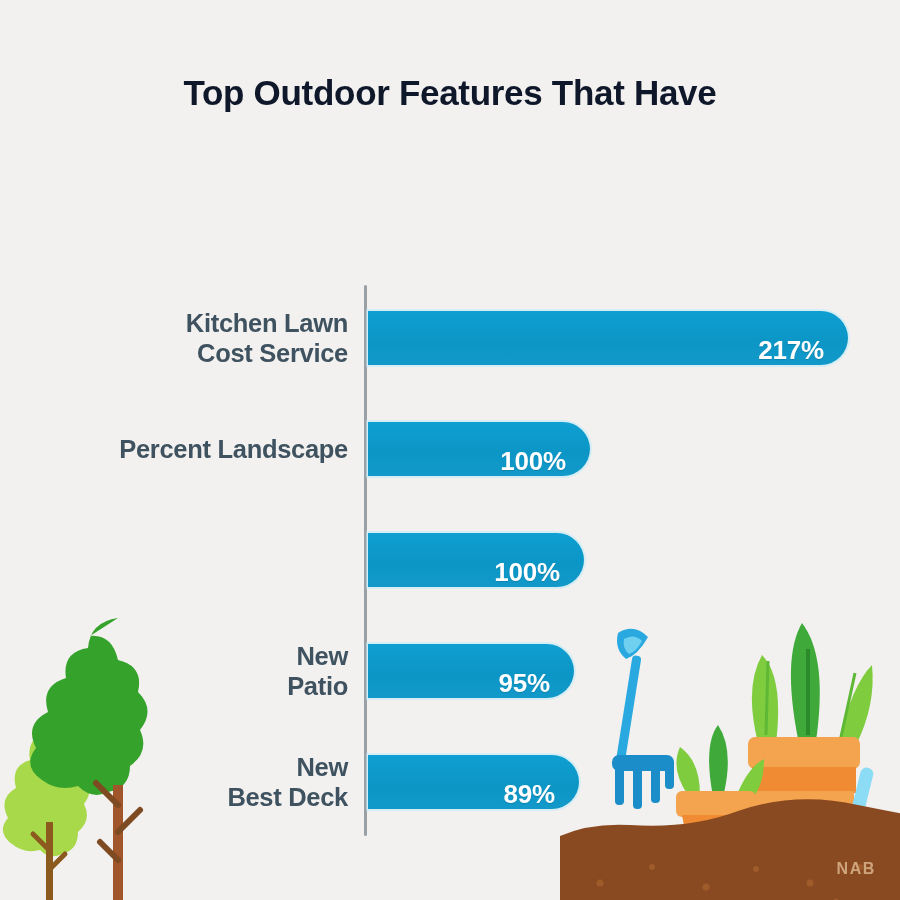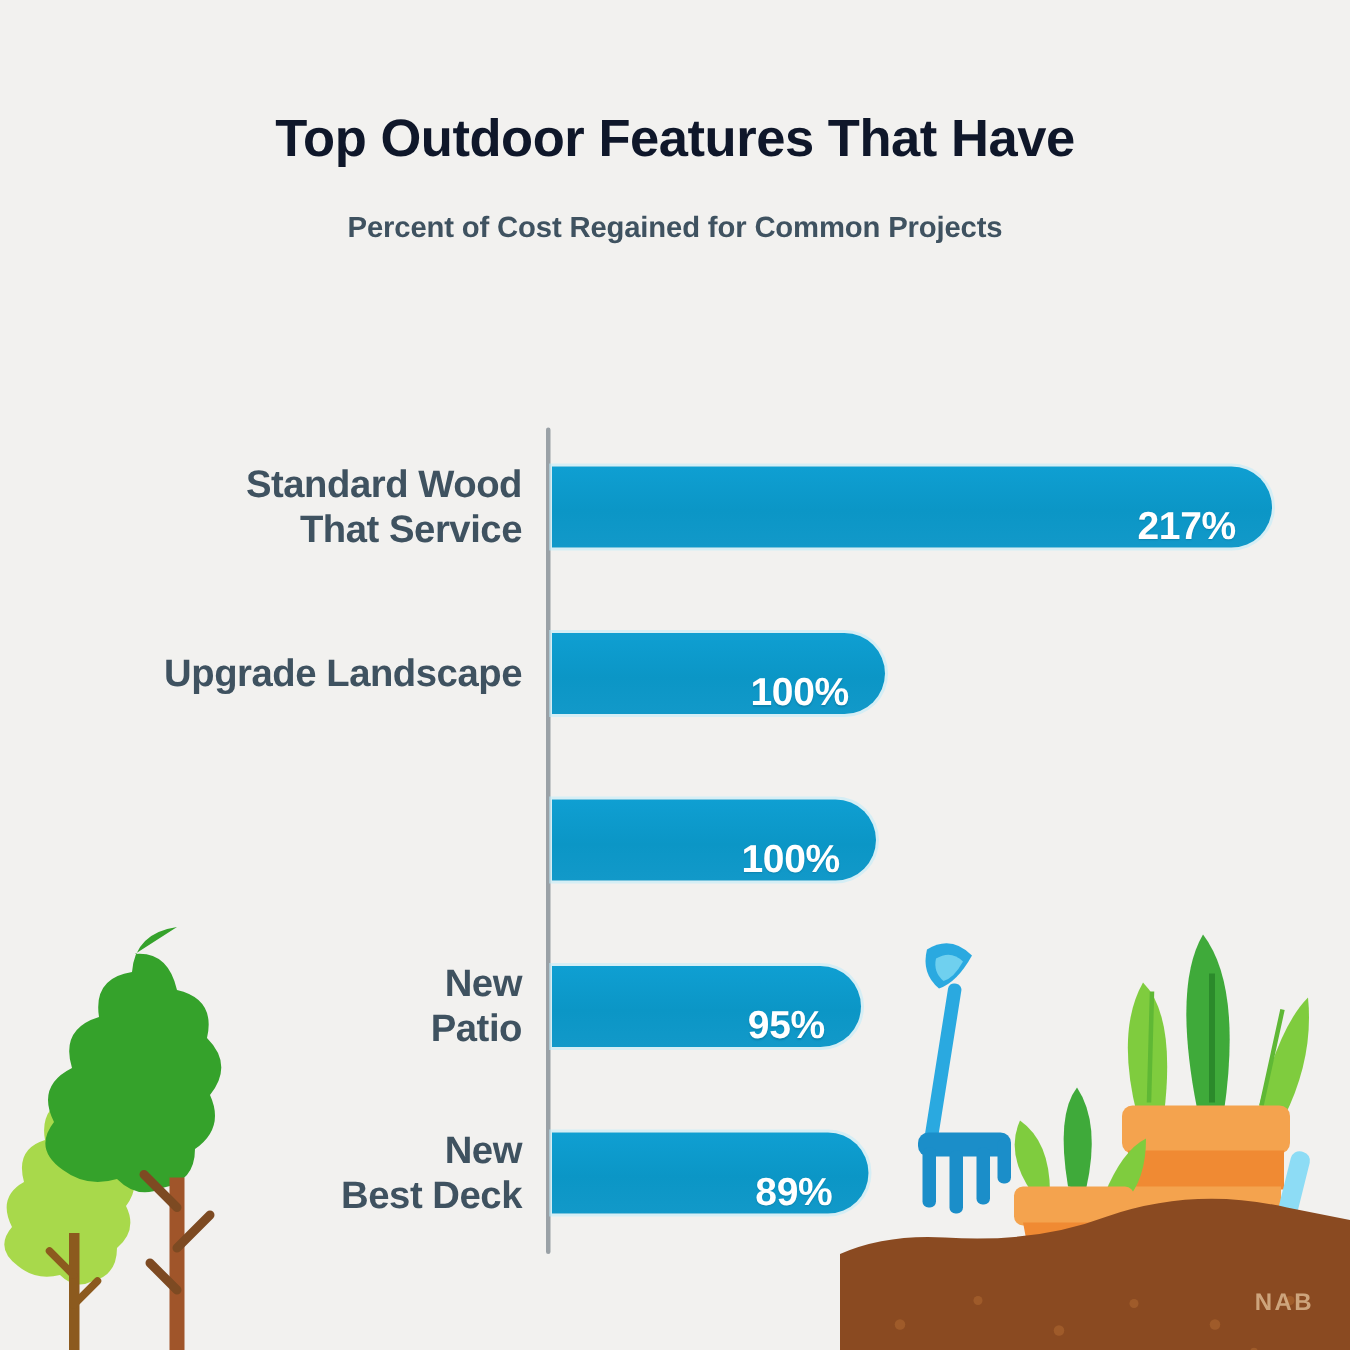--- a/index.html
+++ b/index.html
@@ -150,21 +150,20 @@
 </style>
 </head>
 <body>
 
 <div id="infographic">
 
   <div class="header-block">
     <h1 class="chart-title">
       <span class="title-line">Top Outdoor Features That Have</span>
     </h1>
-    <div class="chart-subtitle">Percent of Cost Regained for Common Projects</div>
   </div>
 
   <svg class="illustration" id="tree-group" viewBox="0 0 230 300" width="230" height="300">
 
     <path d="M48 130 q-22 8 -18 30 q-20 6 -14 28 q-18 10 -8 30 q-12 14 4 26 q12 10 28 6 q10 10 22 4 q16 -4 16 -22 q14 -12 6 -28 q12 -16 -2 -30 q4 -22 -16 -26 q-6 -20 -18 -18 z" fill="#a8d94b"></path>
     <rect x="46" y="222" width="7" height="78" fill="#8c5a1e"></rect>
     <path d="M49 250 l-16 -16 M49 270 l16 -16" stroke="#8c5a1e" stroke-width="5" fill="none" stroke-linecap="round"></path>
 
     <path d="M118 18 q-28 4 -30 30 q-26 4 -22 30 q-26 8 -18 34 q-24 12 -12 36 q-14 18 6 32 q16 12 36 6 q14 14 30 6 q22 -4 22 -26 q20 -14 10 -36 q16 -20 -2 -38 q6 -26 -20 -32 q-6 -26 -28 -24 z" fill="#35a22b"></path>
     <rect x="113" y="185" width="10" height="115" fill="#a0552a"></rect>
@@ -225,33 +224,33 @@
         <circle cx="172" cy="292" r="2.5"></circle>
       <circle cx="276" cy="286" r="2.5"></circle>
     </g>
   </svg>
 
   <div class="plot-area">
     <div class="axis-line"></div>
 
     <div class="bar-row" style="top:22px">
       <div class="bar-label">
-        <span class="label-line">Standard Wood</span>
-        <span class="label-line">That Service</span>
+        <span class="label-line">Kitchen Lawn</span>
+        <span class="label-line">Cost Service</span>
       </div>
       <div class="bar-track" style="width:480px">
         <div class="bar-fill" style="width:480px">
           <span class="bar-value">217%</span>
         </div>
       </div>
     </div>
 
     <div class="bar-row" style="top:133px">
       <div class="bar-label">
-        <span class="label-line">Upgrade Landscape</span>
+        <span class="label-line">Percent Landscape</span>
       </div>
       <div class="bar-track" style="width:222px">
         <div class="bar-fill" style="width:222px">
           <span class="bar-value">100%</span>
         </div>
       </div>
     </div>
 
     <div class="bar-row" style="top:244px">
       <div class="bar-track" style="width:216px">

